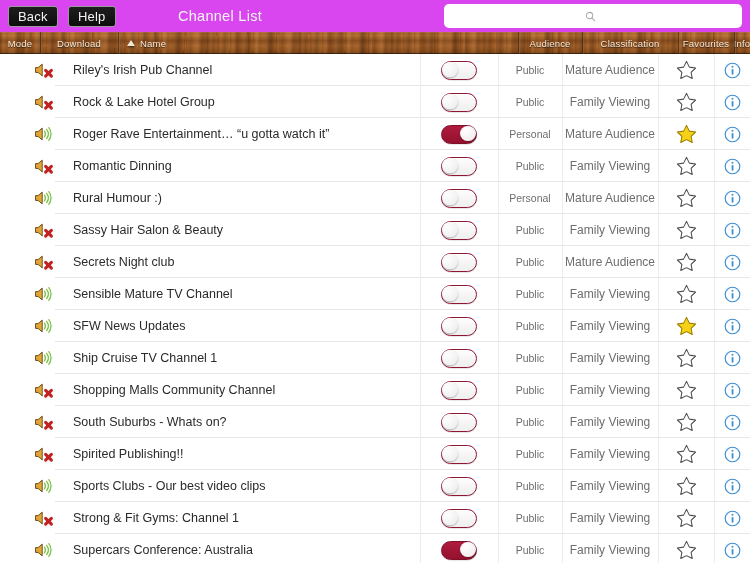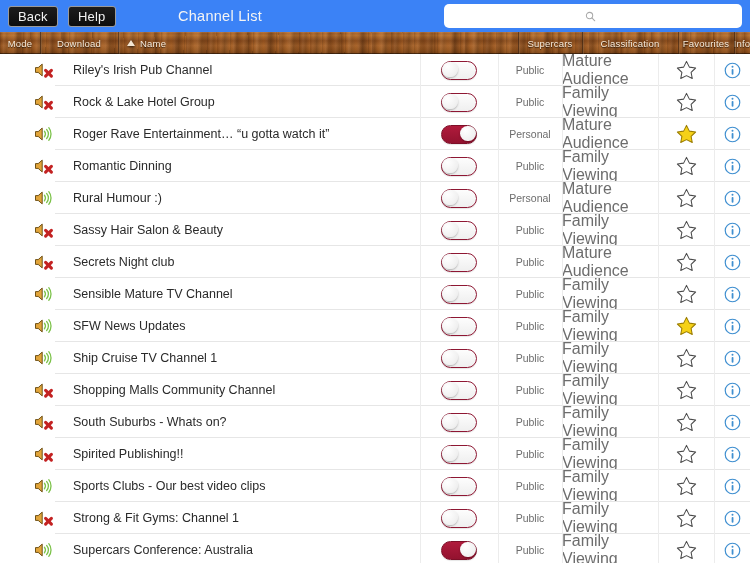--- a/index.html
+++ b/index.html
@@ -7,21 +7,21 @@
     width: 750px; height: 563px;
     background: #ffffff;
     font-family: "Liberation Sans", sans-serif;
     overflow: hidden;
   }
 
   
   .topbar {
     position: relative;
     height: 32px;
-    background: #3b82f6;
+    background: #d946ef;
     display: flex;
     align-items: center;
     padding: 0 8px;
   }
   .navbtn {
     height: 21px;
     min-width: 48px;
     padding: 0 9px;
     margin-right: 10px;
     background: linear-gradient(#1d1d1d, #0d0d0d);
@@ -161,21 +161,21 @@
     justify-content: flex-start;
     padding-left: 9px;
     font-size: 12.5px;
     color: #2a2a2a;
     white-space: nowrap;
     overflow: hidden;
     text-overflow: ellipsis;
   }
   .c-dl   { width: 78px; }
   .c-aud  { width: 64px; font-size: 10.5px; color: #6d6d6d; }
-  .c-cls  { width: 96px; font-size: 16px; color: #6d6d6d; }
+  .c-cls  { width: 96px; font-size: 12px; color: #6d6d6d; }
   .c-fav  { width: 56px; }
   .c-info { width: 36px; }
 
   
   .vsep {
     position: absolute;
     top: 0; bottom: 0;
     width: 1px;
     background: #ececec;
     pointer-events: none;
@@ -229,21 +229,21 @@
   </div>
 </div>
 
 <div class="colhead">
   <div class="ch ch-mode">Mode</div>
   <div class="ch ch-dl">Download</div>
   <div class="ch ch-name">
     <span class="sortcaret"></span>
     <span>Name</span>
   </div>
-  <div class="ch ch-aud">Supercars</div>
+  <div class="ch ch-aud">Audience</div>
   <div class="ch ch-cls">Classification</div>
   <div class="ch ch-fav">Favourites</div>
   <div class="ch ch-info">Info</div>
 </div>
 
 <div class="list" id="list" style="position: relative;">
     <div class="row">
     <div class="c c-mode">
       <span>
           <svg class="spk" viewBox="0 0 22 18">

